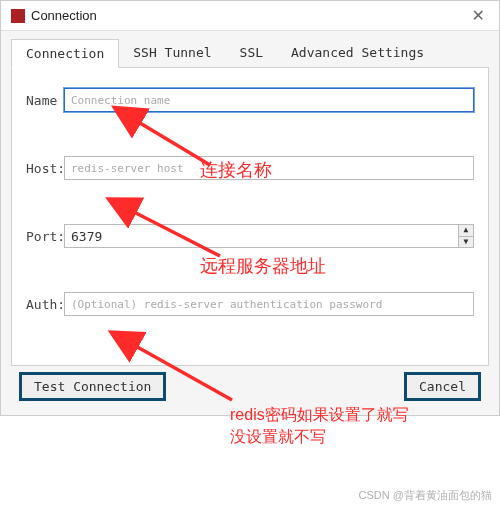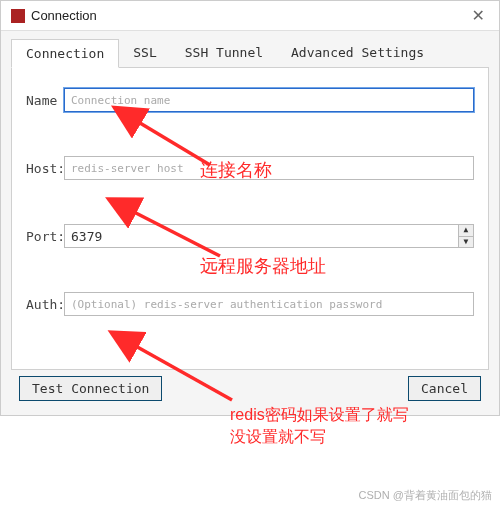--- a/index.html
+++ b/index.html
@@ -29,21 +29,21 @@
   .field-label { width: 38px; color: #444; }
   .text-input { flex: 1; height: 24px; border: 1px solid #bbb; background: #fff; padding: 2px 6px; font-family: monospace; font-size: 11px; color: #333; }
   .text-input::placeholder { color: #aaa; }
   .text-input.focus { border: 1px solid #2a6bcc; box-shadow: 0 0 0 1px #70a5e8; }
   .port-wrap { flex: 1; display: flex; }
   .port-input { flex: 1; height: 24px; border: 1px solid #bbb; border-right: none; padding: 2px 6px; font-family: monospace; font-size: 13px; color: #333; }
   .spinner { width: 16px; display: flex; flex-direction: column; border: 1px solid #bbb; }
   .spin-btn { flex: 1; background: #eee; text-align: center; font-size: 8px; line-height: 10px; cursor: pointer; color: #333; }
   .spin-btn + .spin-btn { border-top: 1px solid #bbb; }
   .bottom-bar { padding: 6px 8px; background: #f5f5f5; display: flex; }
-  .btn { padding: 4px 12px; font-family: monospace; font-size: 13px; background: #efefef; border: 1px solid #0c4a6e; color: #333; cursor: pointer; margin-left: 6px; }
+  .btn { padding: 4px 12px; font-family: monospace; font-size: 13px; background: #efefef; border: 3px solid #0c4a6e; color: #333; cursor: pointer; margin-left: 6px; }
   .btn:first-child { margin-left: 0; }
   .spacer { flex: 1; }
   svg.annotation { position: absolute; top: 0; left: 0; pointer-events: none; }
   .anno-text { fill: #ff2a2a; font-family: "Microsoft YaHei", Arial, sans-serif; font-size: 18px; }
   .anno-text.small { font-size: 16px; }
   .arrow { fill: #ff2a2a; }
   .arrow-line { stroke: #ff2a2a; stroke-width: 3.5; }
   .watermark { position: absolute; right: 8px; bottom: 11px; font-size: 11px; color: rgba(120,120,120,0.6); font-family: Arial, sans-serif; pointer-events: none; }
 </style>
 </head>
@@ -51,22 +51,22 @@
 
 <div class="window">
   <div class="titlebar">
     <div class="app-icon"></div>
     <div class="title">Connection</div>
     <div class="close">✕</div>
   </div>
   <div class="content">
     <div class="tabbar">
       <div class="tab active">Connection</div>
+      <div class="tab">SSH Tunnel</div>
       <div class="tab">SSL</div>
-      <div class="tab">SSH Tunnel</div>
       <div class="tab">Advanced Settings</div>
     </div>
     <div class="form-area">
       <div class="field-row">
         <div class="field-label">Name</div>
         <input class="text-input focus" placeholder="Connection name" style="">
       </div>
       <div class="field-row">
         <div class="field-label">Host:</div>
         <input class="text-input" placeholder="redis-server host" style="">

